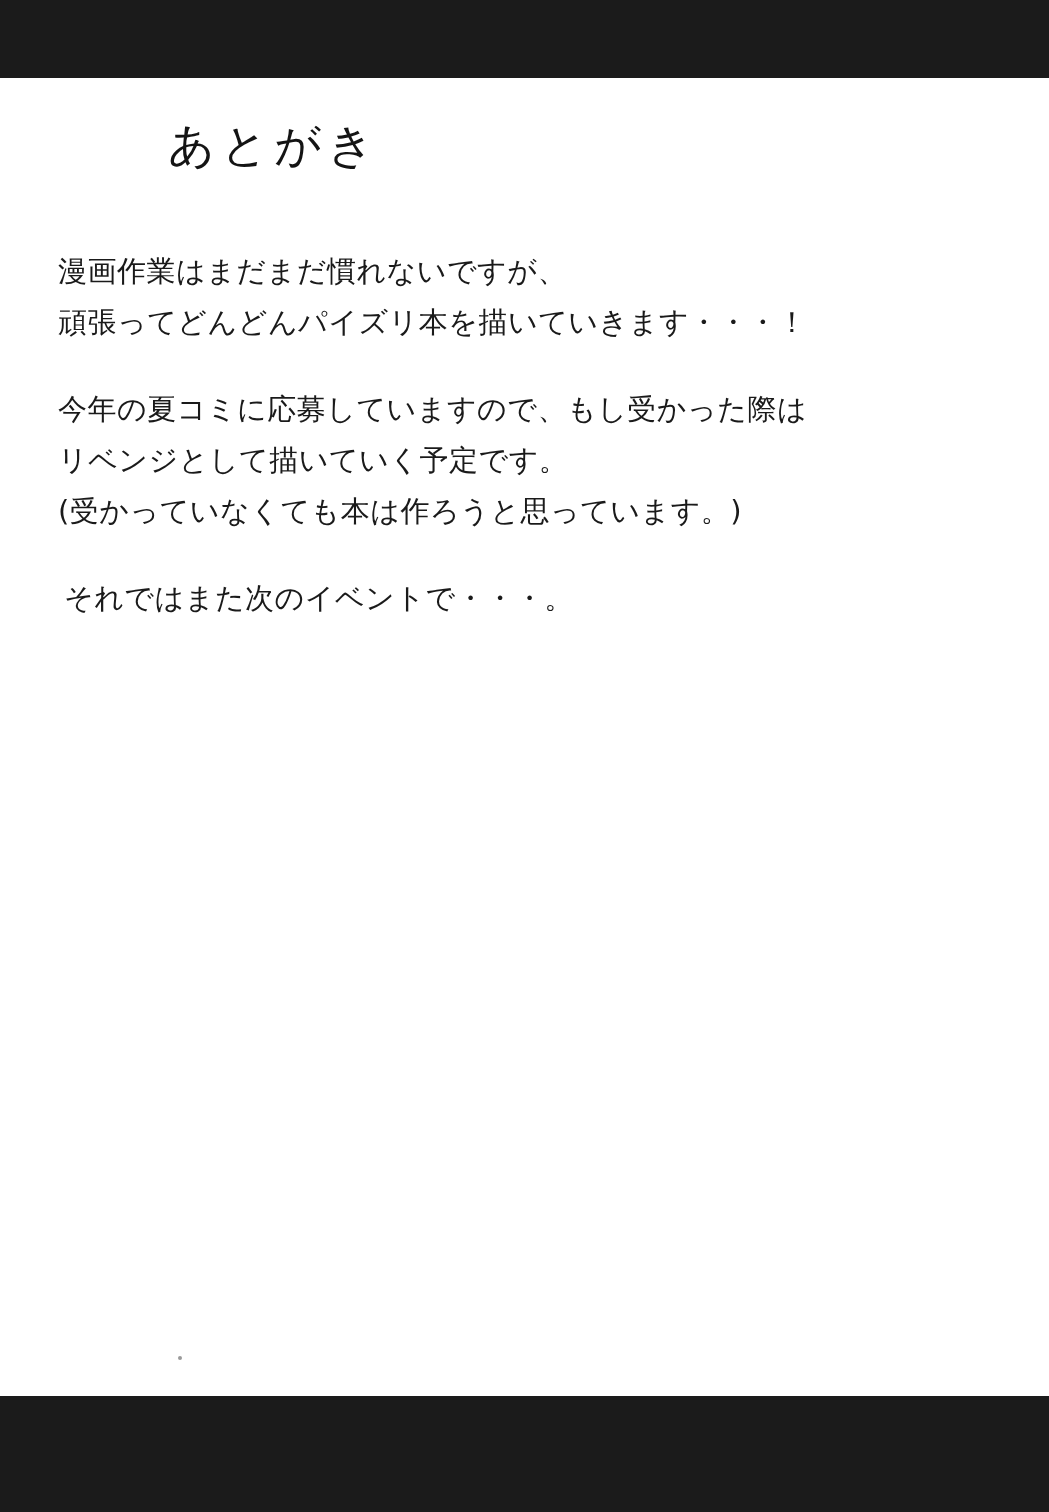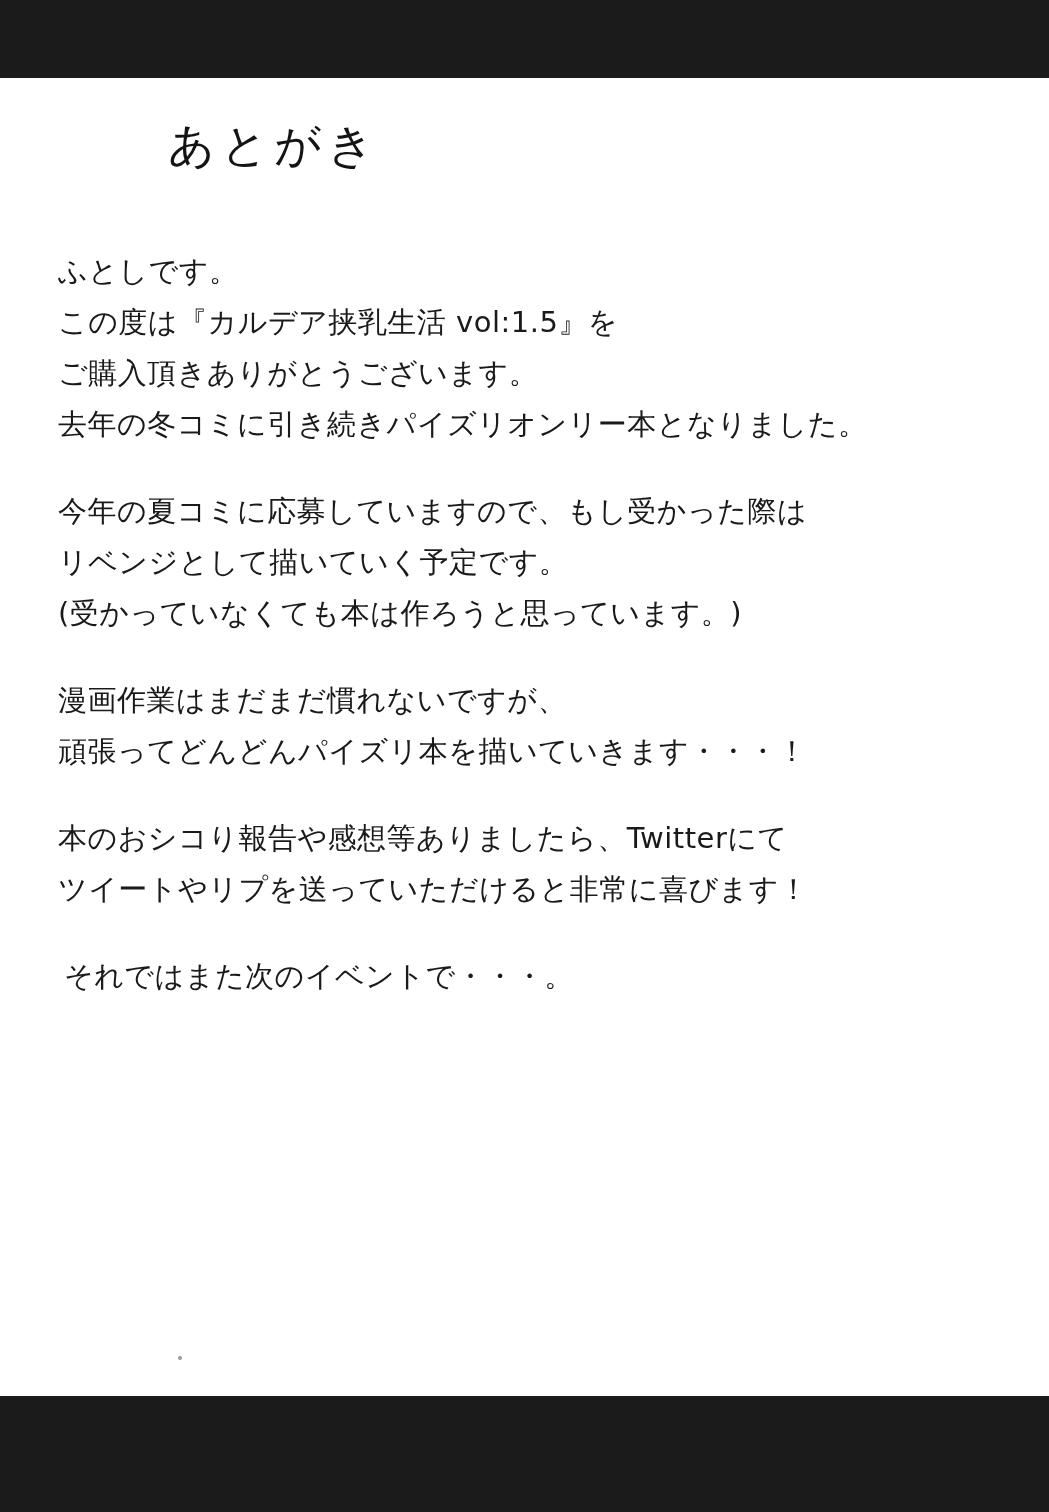--- a/index.html
+++ b/index.html
@@ -91,31 +91,25 @@
 
 <div class="page">
 
   <div class="bar-top"></div>
 
   <div class="content">
 
     <div class="afterword-title">あとがき</div>
 
     <div class="body-text">
-      <p class="para">ふとしです。
-この度は『カルデア挟乳生活 vol:1.5』を
-ご購入頂きありがとうございます。
-去年の冬コミに引き続きパイズリオンリー本となりました。</p>
+      <p class="para">漫画作業はまだまだ慣れないですが、
+頑張ってどんどんパイズリ本を描いていきます・・・！</p>
       <p class="para">今年の夏コミに応募していますので、もし受かった際は
 リベンジとして描いていく予定です。
 (受かっていなくても本は作ろうと思っています。)</p>
-      <p class="para">漫画作業はまだまだ慣れないですが、
-頑張ってどんどんパイズリ本を描いていきます・・・！</p>
-      <p class="para">本のおシコり報告や感想等ありましたら、Twitterにて
-ツイートやリプを送っていただけると非常に喜びます！</p>
       <p class="para">それではまた次のイベントで・・・。</p>
     </div>
 
     <div class="dot-mark"></div>
   </div>
 
   <div class="bar-bottom"></div>
 </div>
 
 </body></html>

